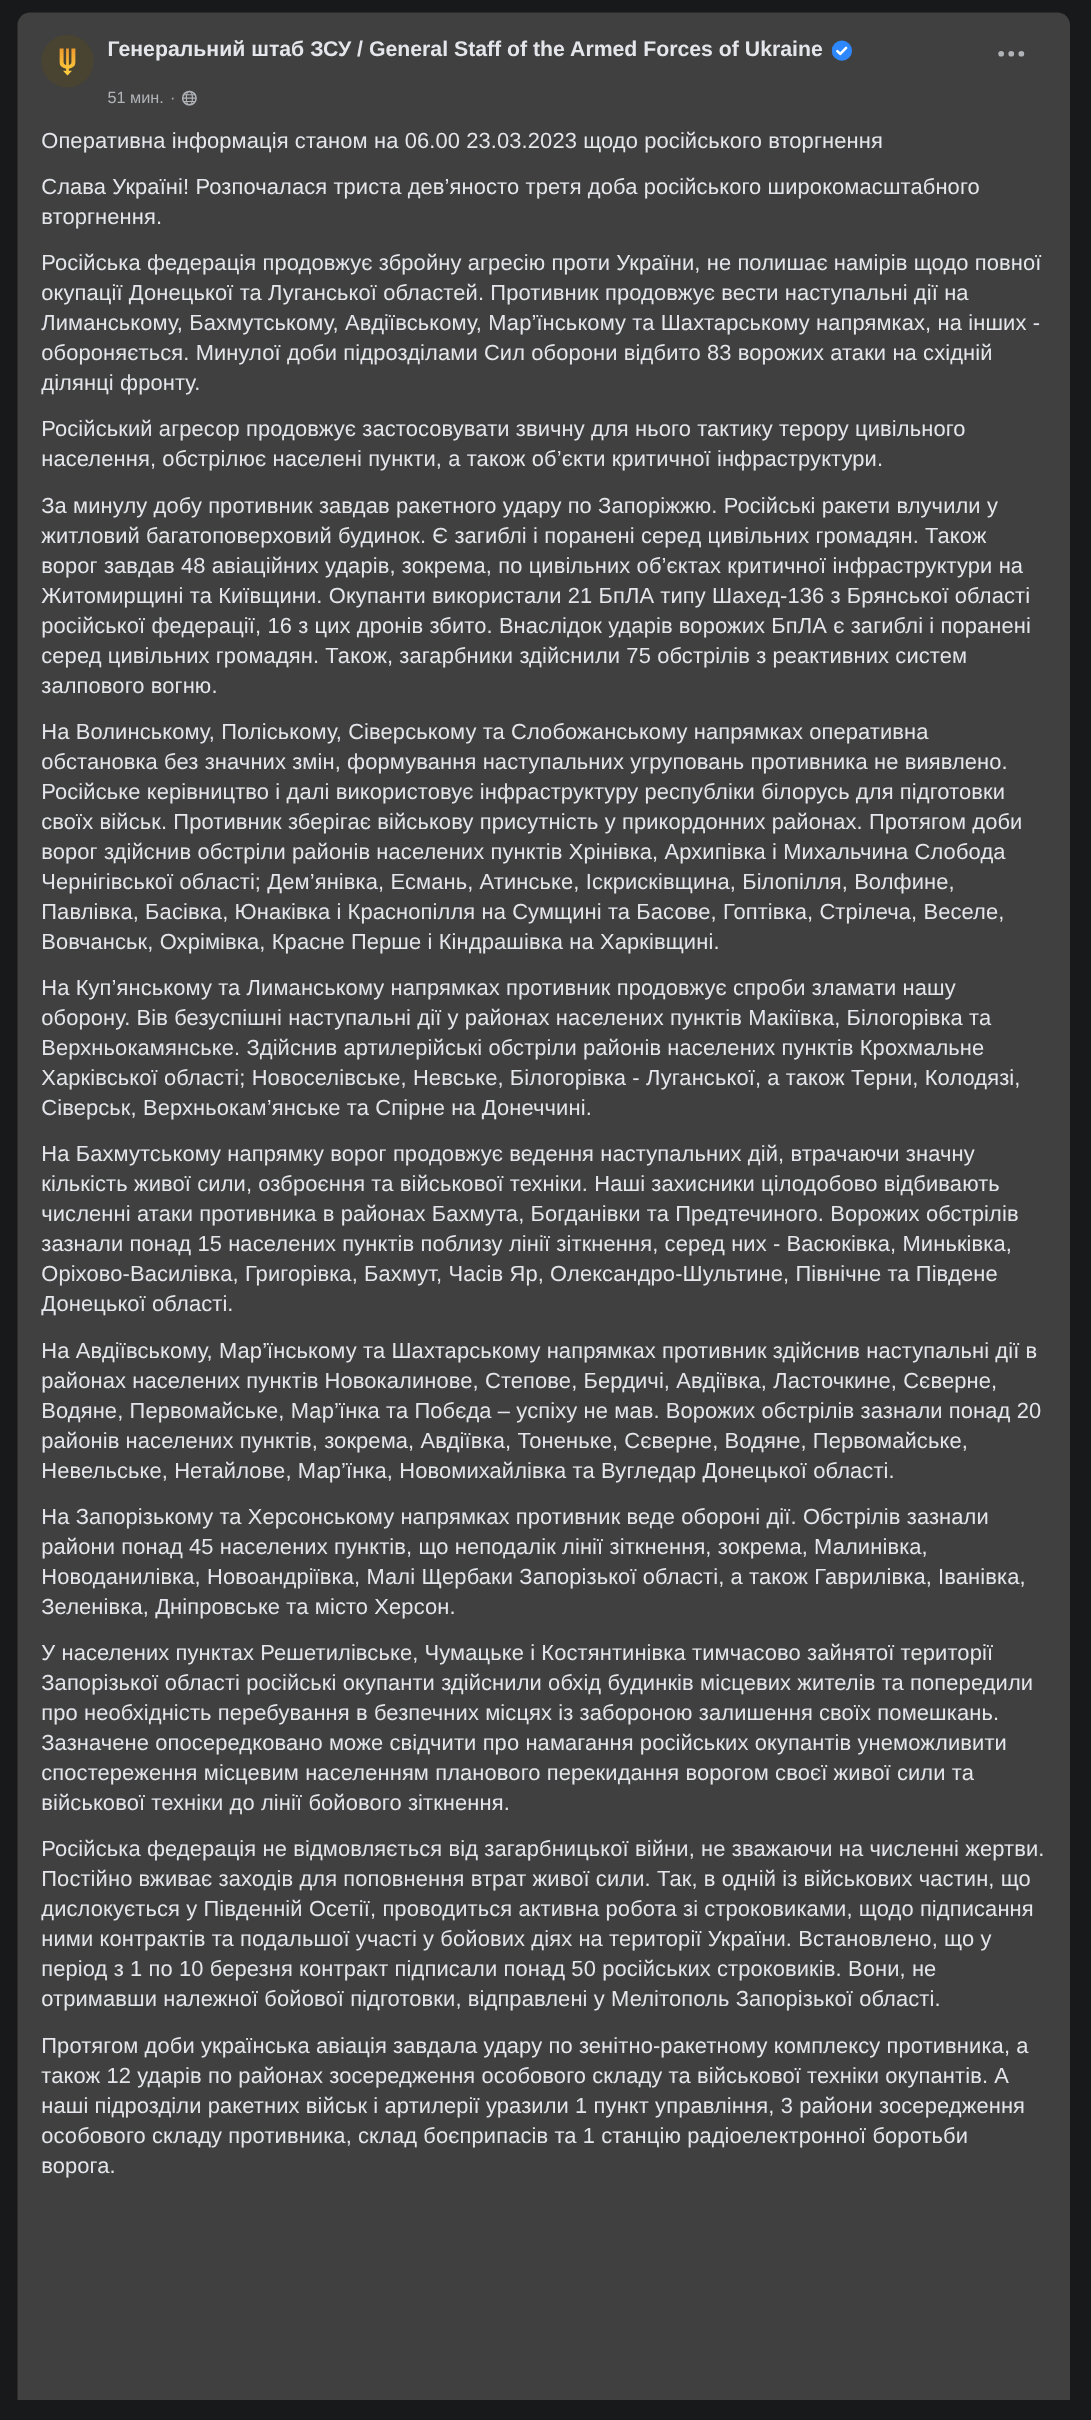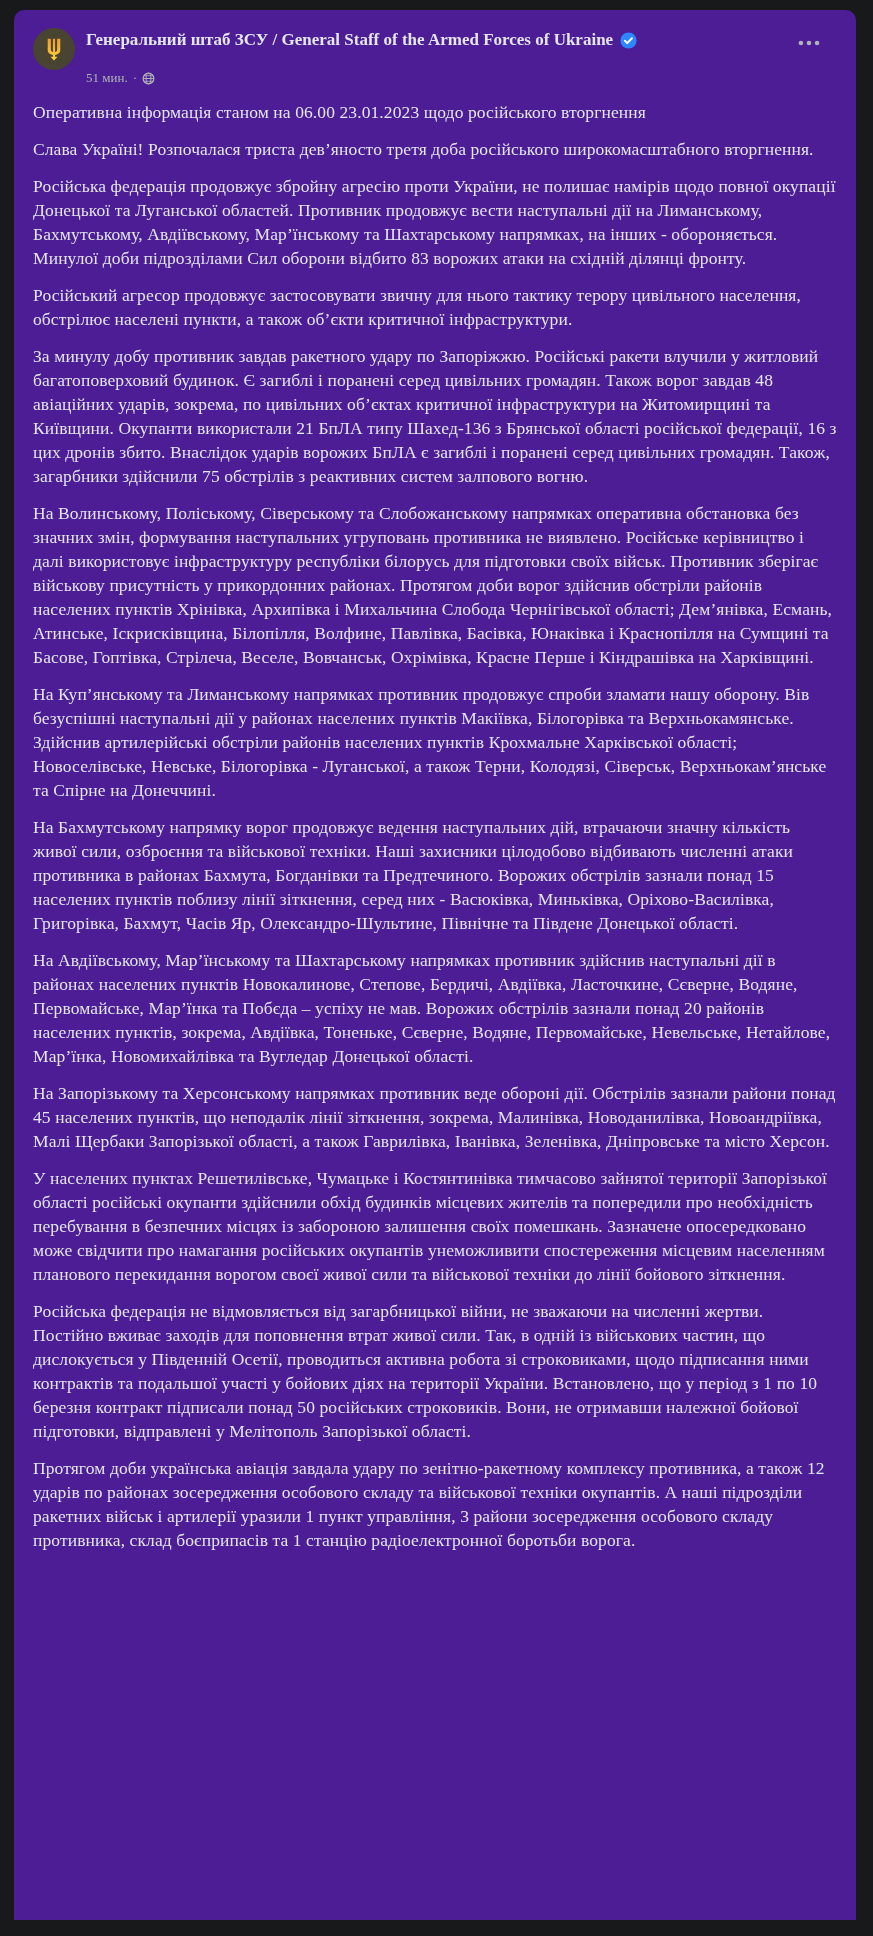--- a/index.html
+++ b/index.html
@@ -10,26 +10,25 @@
   }
   .page {
     width: 873px;
     min-height: 1936px;
     background: #18191a;
     overflow: hidden;
     position: relative;
   }
   .post-card {
     margin: 10px 17px 0 14px;
-    background: #4c1d95;
+    background: #404040;
     border-radius: 10px 10px 0 0;
     padding-bottom: 18px;
     min-height: 1910px;
     box-sizing: border-box;
-    font-family: Liberation Serif, serif;
   }
   .post-header {
     display: flex;
     align-items: flex-start;
     padding: 18px 16px 8px 19px;
   }
   .avatar {
     width: 42px;
     height: 42px;
     border-radius: 50%;
@@ -137,21 +136,21 @@
         <svg width="22" height="6" viewBox="0 0 24 6">
           <circle cx="3.2" cy="3" r="2.5" fill="#b0b3b8"></circle>
           <circle cx="12" cy="3" r="2.5" fill="#b0b3b8"></circle>
           <circle cx="20.8" cy="3" r="2.5" fill="#b0b3b8"></circle>
         </svg>
       </button>
 
     </header>
 
     <div class="post-body">
-        <div class="para">Оперативна інформація станом на 06.00 23.01.2023 щодо російського вторгнення</div>
+        <div class="para">Оперативна інформація станом на 06.00 23.03.2023 щодо російського вторгнення</div>
         <div class="para">Слава Україні! Розпочалася триста дев’яносто третя доба російського широкомасштабного вторгнення.</div>
         <div class="para">Російська федерація продовжує збройну агресію проти України, не полишає намірів щодо повної окупації Донецької та Луганської областей. Противник продовжує вести наступальні дії на Лиманському, Бахмутському, Авдіївському, Мар’їнському та Шахтарському напрямках, на інших - обороняється. Минулої доби підрозділами Сил оборони відбито 83 ворожих атаки на східній ділянці фронту.</div>
         <div class="para">Російський агресор продовжує застосовувати звичну для нього тактику терору цивільного населення, обстрілює населені пункти, а також об’єкти критичної інфраструктури.</div>
         <div class="para">За минулу добу противник завдав ракетного удару по Запоріжжю. Російські ракети влучили у житловий багатоповерховий будинок. Є загиблі і поранені серед цивільних громадян. Також ворог завдав 48 авіаційних ударів, зокрема, по цивільних об’єктах критичної інфраструктури на  Житомирщині та Київщини. Окупанти використали 21 БпЛА типу Шахед-136 з Брянської області російської федерації, 16 з цих дронів збито. Внаслідок ударів ворожих БпЛА є загиблі і поранені серед цивільних громадян. Також, загарбники здійснили 75 обстрілів з реактивних систем залпового вогню.</div>
         <div class="para">На Волинському, Поліському, Сіверському та Слобожанському напрямках оперативна обстановка без значних змін, формування наступальних угруповань противника не виявлено. Російське керівництво і далі використовує інфраструктуру республіки білорусь для підготовки своїх військ. Противник зберігає військову присутність у прикордонних районах. Протягом доби ворог здійснив обстріли районів населених пунктів Хрінівка, Архипівка і Михальчина Слобода Чернігівської області; Дем’янівка, Есмань, Атинське, Іскрисківщина, Білопілля, Волфине, Павлівка, Басівка, Юнаківка і Краснопілля на Сумщині та Басове, Гоптівка, Стрілеча, Веселе, Вовчанськ, Охрімівка, Красне Перше і Кіндрашівка на Харківщині.</div>
         <div class="para">На Куп’янському та Лиманському напрямках противник продовжує спроби зламати нашу оборону. Вів безуспішні наступальні дії у районах населених пунктів Макіївка, Білогорівка та Верхньокамянське. Здійснив артилерійські обстріли районів населених пунктів Крохмальне Харківської області; Новоселівське, Невське, Білогорівка - Луганської, а також Терни, Колодязі, Сіверськ, Верхньокам’янське та Спірне на Донеччині.</div>
         <div class="para">На Бахмутському напрямку ворог продовжує ведення наступальних дій,  втрачаючи значну кількість живої сили, озброєння та військової техніки. Наші захисники цілодобово відбивають численні атаки противника в районах Бахмута, Богданівки та Предтечиного. Ворожих обстрілів зазнали понад 15 населених пунктів поблизу лінії зіткнення, серед них - Васюківка, Миньківка, Оріхово-Василівка, Григорівка, Бахмут, Часів Яр, Олександро-Шультине, Північне та Південе Донецької області.</div>
         <div class="para">На Авдіївському, Мар’їнському та Шахтарському напрямках противник здійснив наступальні дії в районах населених пунктів Новокалинове, Степове, Бердичі, Авдіївка, Ласточкине, Сєверне, Водяне, Первомайське, Мар’їнка та Побєда – успіху не мав. Ворожих обстрілів зазнали понад 20 районів населених пунктів, зокрема, Авдіївка, Тоненьке, Сєверне, Водяне, Первомайське, Невельське, Нетайлове, Мар’їнка, Новомихайлівка та Вугледар Донецької області.</div>
         <div class="para">На Запорізькому та Херсонському напрямках противник веде обороні дії. Обстрілів зазнали райони понад 45 населених пунктів, що неподалік лінії зіткнення, зокрема, Малинівка, Новоданилівка, Новоандріївка, Малі Щербаки Запорізької області, а також Гаврилівка, Іванівка, Зеленівка, Дніпровське та місто Херсон.</div>
         <div class="para">У населених пунктах Решетилівське, Чумацьке і Костянтинівка тимчасово зайнятої території Запорізької області російські окупанти здійснили обхід будинків місцевих жителів та попередили про необхідність перебування в безпечних місцях із забороною залишення своїх помешкань. Зазначене опосередковано може свідчити про намагання російських окупантів унеможливити спостереження місцевим населенням планового перекидання ворогом своєї живої сили та військової техніки до лінії бойового зіткнення.</div>

